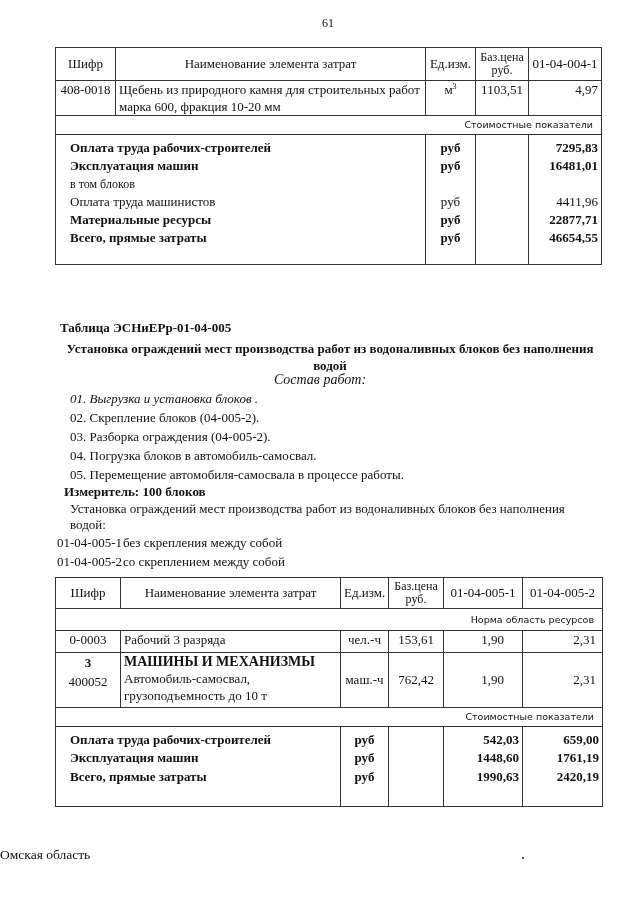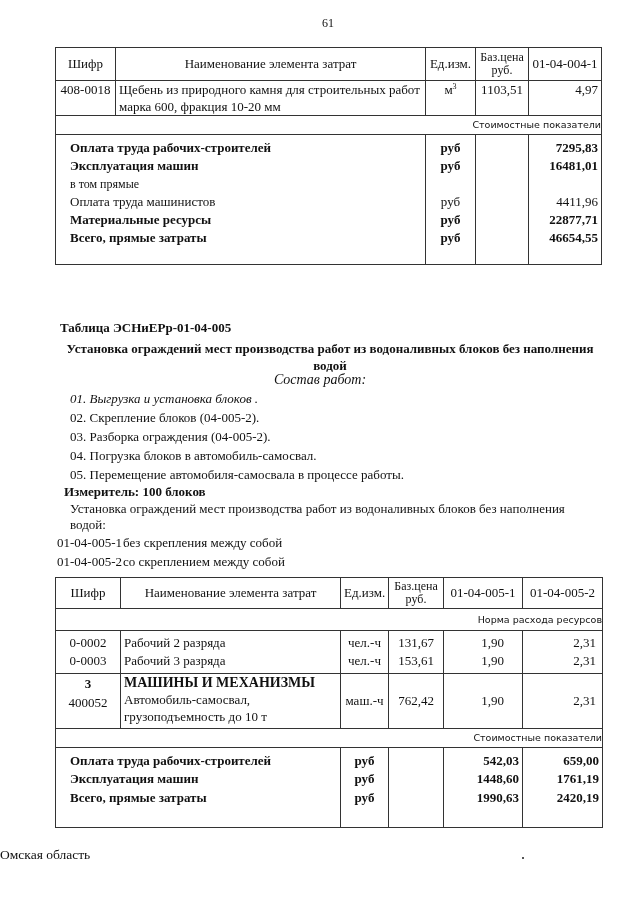--- a/index.html
+++ b/index.html
@@ -4,21 +4,21 @@
 <style>
   * { box-sizing: border-box; margin: 0; padding: 0; }
   html, body { width: 640px; height: 905px; background: #ffffff; overflow: hidden; }
   body { position: relative; font-family: "Liberation Serif", "DejaVu Serif", serif; color: #111; font-size: 13px; }
   .abs { position: absolute; }
   .page-num { left: 0; width: 640px; top: 16px; text-align: center; font-size: 12px; padding-left: 16px; }
   table { border-collapse: collapse; position: absolute; table-layout: fixed; border-radius: 29px; }
   td, th { border-left: 1px solid #333; border-right: 1px solid #333; font-weight: normal; font-size: 13px; line-height: 18px; vertical-align: top; padding: 0 3px; }
   .hdr td { border-top: 1px solid #333; border-bottom: 1px solid #333; vertical-align: middle; text-align: center; }
   .hdr .small { font-size: 12px; line-height: 13px; }
-  .sec td { border-top: 1px solid #333; border-bottom: 1px solid #333; text-align: right; font-family: "DejaVu Sans", sans-serif; font-size: 9.5px; height: 17px; vertical-align: middle; padding-right: 0; }
+  .sec td { border-top: 1px solid #333; border-bottom: 1px solid #333; text-align: right; font-family: "DejaVu Sans", sans-serif; font-size: 9.5px; height: 17px; vertical-align: middle; padding-right: 8px; }
   .c { text-align: center; }
   .r { text-align: right; }
   .b { font-weight: bold; }
   .bottom td { border-bottom: 1px solid #333; }
   .blocktop td { border-top: 1px solid #333; }
   .sup { font-size: 8px; vertical-align: super; line-height: 0; }
   .title-main { left: 60px; top: 320px; font-weight: bold; font-size: 13px; }
   .title-sub { left: 60px; width: 540px; top: 340px; text-align: center; font-weight: bold; font-size: 13px; line-height: 17px; }
   .compose { left: 0; width: 640px; top: 372px; text-align: center; font-style: italic; font-size: 14px; }
   .work { left: 70px; font-size: 13px; }
@@ -66,21 +66,21 @@
         <td></td>
         <td class="r b" style="vertical-align:bottom;">7295,83</td>
       </tr>
   <tr style="height:18px;">
         <td colspan="2" class="b" style="padding-left:14px; border-right:none;">Эксплуатация машин</td>
         <td class="c b">руб</td>
         <td></td>
         <td class="r b">16481,01</td>
       </tr>
   <tr style="height:18px;">
-        <td colspan="2" style="padding-left:14px; border-right:none; font-size:12px;">в том прямые</td>
+        <td colspan="2" style="padding-left:14px; border-right:none; font-size:12px;">в том блоков</td>
         <td class="c"></td>
         <td></td>
         <td class="r"></td>
       </tr>
   <tr style="height:18px;">
         <td colspan="2" style="padding-left:14px; border-right:none;">Оплата труда машинистов</td>
         <td class="c">руб</td>
         <td></td>
         <td class="r">4411,96</td>
       </tr>
@@ -130,30 +130,22 @@
   <tbody>
       <tr class="hdr" style="height:31px;">
     <td>Шифр</td>
     <td>Наименование элемента затрат</td>
     <td>Ед.изм.</td>
     <td class="small"><span>Баз.цена</span><br><span>руб.</span></td>
     <td>01-04-005-1</td>
     <td>01-04-005-2</td>
   </tr>
   <tr class="sec" style="height:22px;">
-        <td colspan="6">Норма расхода ресурсов</td>
+        <td colspan="6">Норма область ресурсов</td>
       </tr>
-  <tr style="height:21px;">
-    <td class="c" style="vertical-align:bottom;">0-0002</td>
-    <td style="vertical-align:bottom;">Рабочий 2 разряда</td>
-    <td class="c" style="vertical-align:bottom;">чел.-ч</td>
-    <td class="c" style="vertical-align:bottom;">131,67</td>
-    <td class="r" style="vertical-align:bottom;padding-right:18px;">1,90</td>
-    <td class="r" style="vertical-align:bottom;padding-right:6px;">2,31</td>
-  </tr>
   <tr style="height:22px;">
     <td class="c">0-0003</td>
     <td>Рабочий 3 разряда</td>
     <td class="c">чел.-ч</td>
     <td class="c">153,61</td>
     <td class="r" style="padding-right:18px;">1,90</td>
     <td class="r" style="padding-right:6px;">2,31</td>
   </tr>
   <tr class="blocktop" style="height:55px;">
     <td class="c" style="line-height:19px;"><span class="b">3</span><br><span>400052</span></td>

